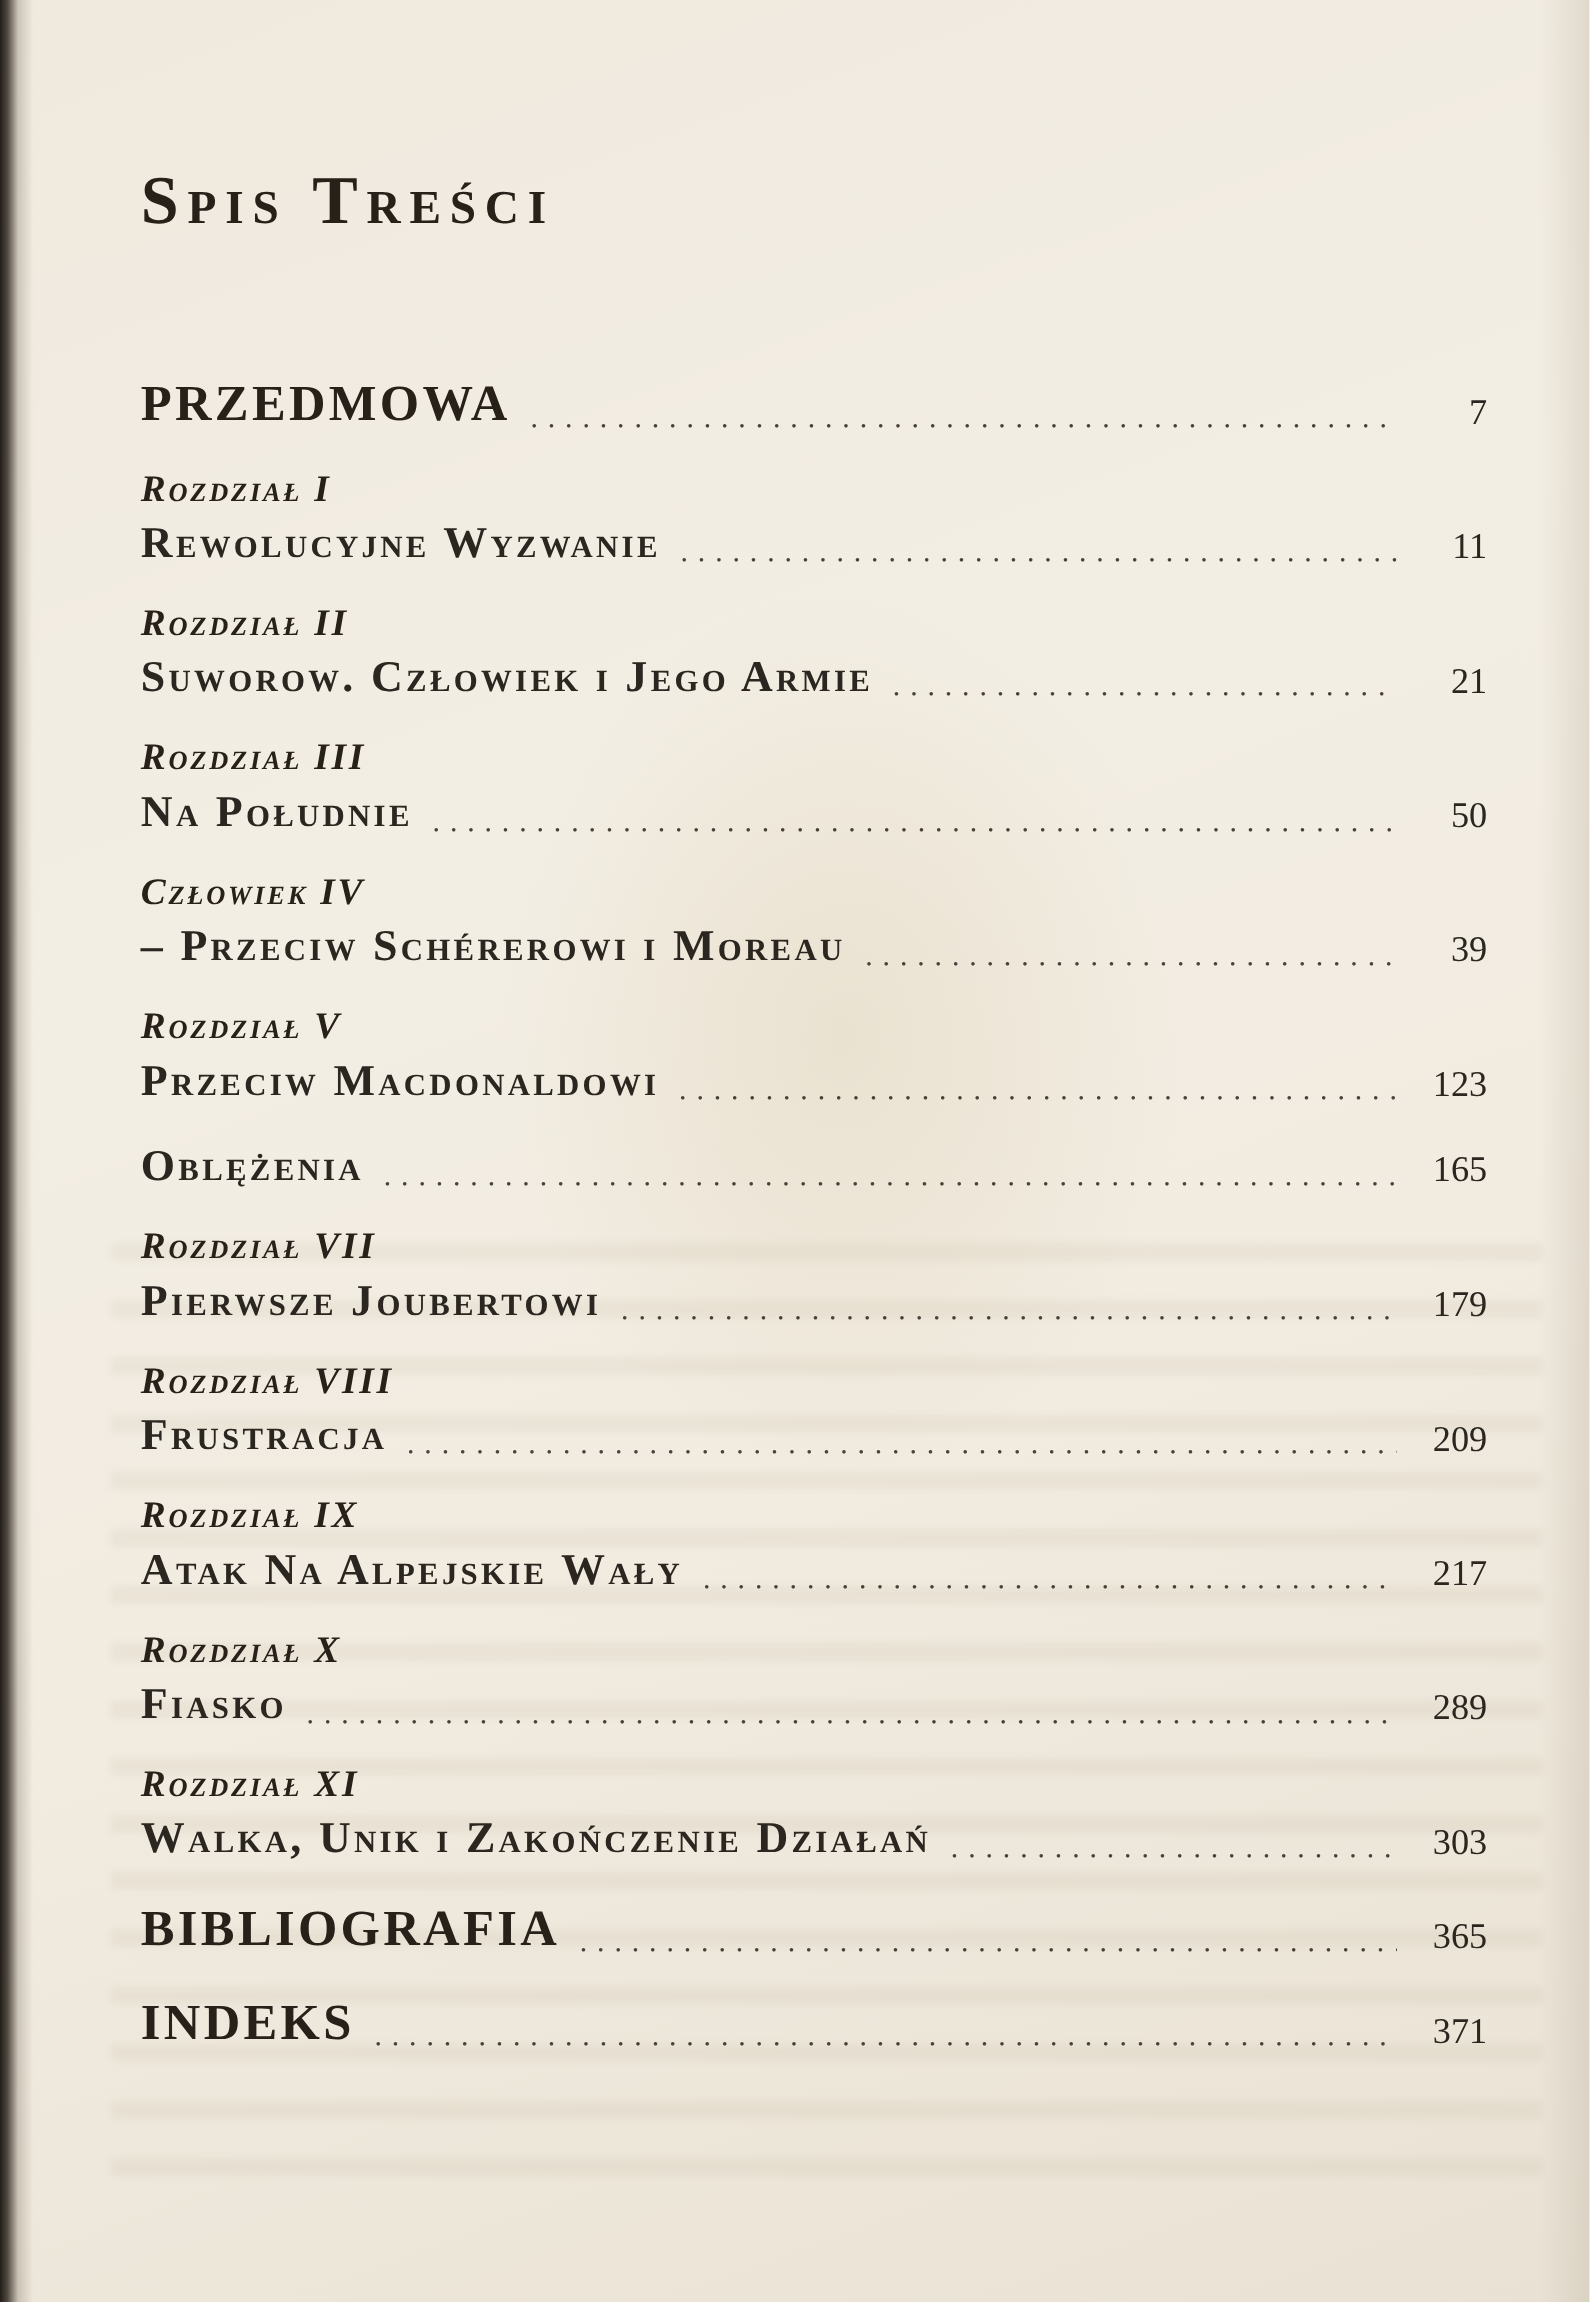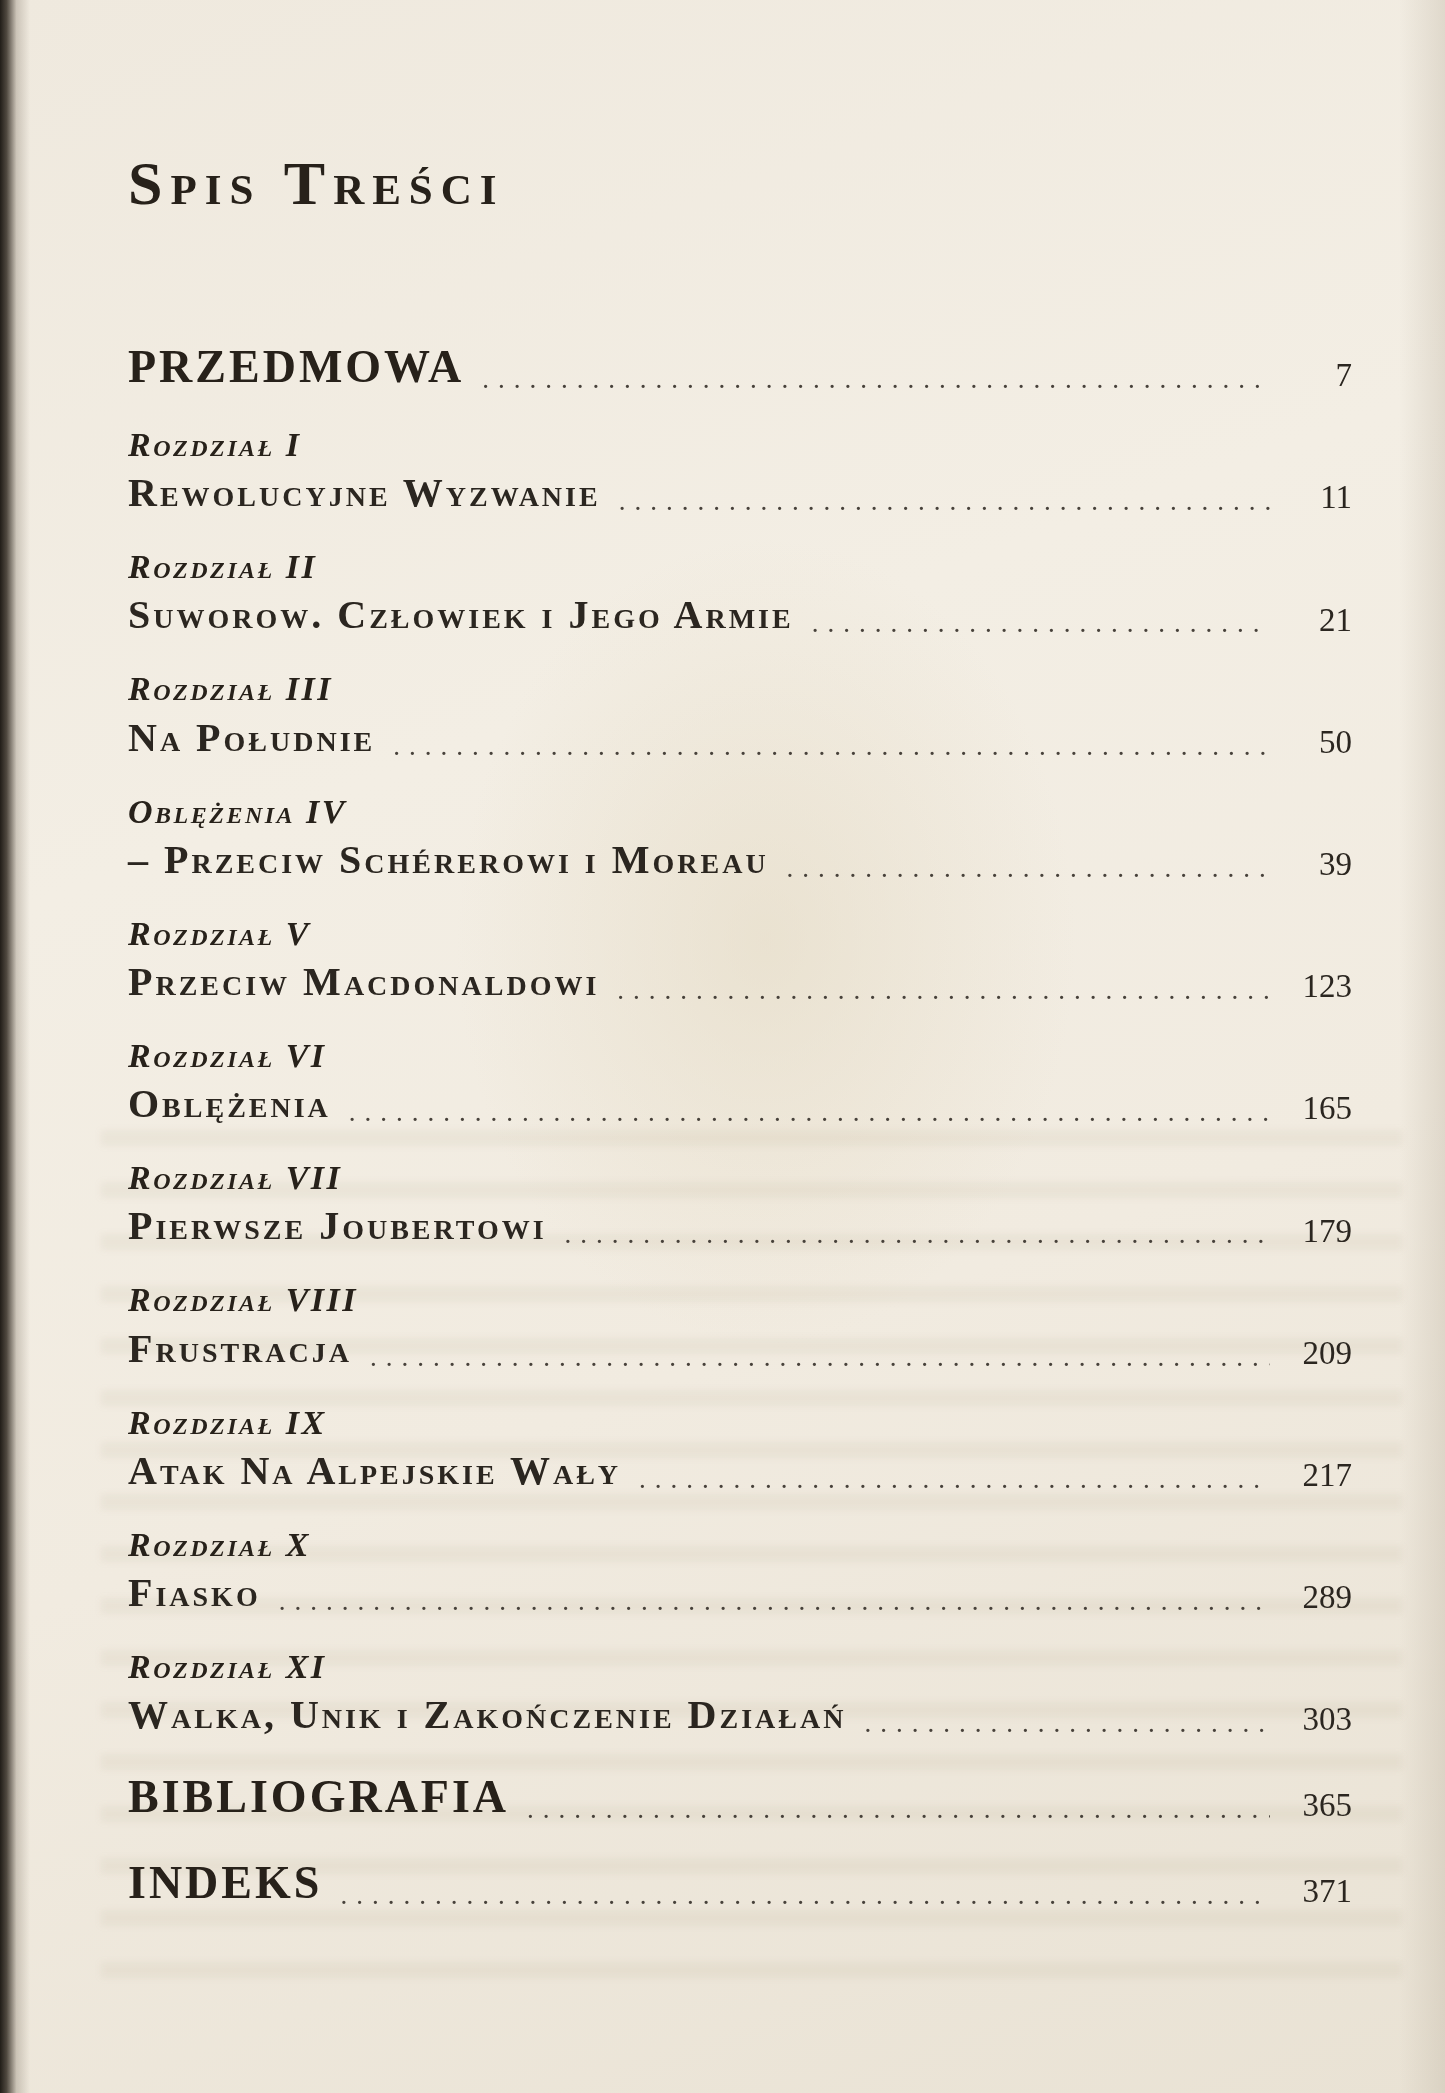--- a/index.html
+++ b/index.html
@@ -164,39 +164,38 @@
   <div class="entry chapter">
     <div class="chapter-heading">Rozdział III</div>
     <div class="line">
       <span class="chapter-title">Na Południe</span>
       <span class="leader"></span>
       <span class="page-num">50</span>
     </div>
   </div>
 
   <div class="entry chapter">
-    <div class="chapter-heading">Oblężenia IV</div>
+    <div class="chapter-heading">Człowiek IV</div>
     <div class="line">
       <span class="chapter-title">– Przeciw Schérerowi i Moreau</span>
       <span class="leader"></span>
       <span class="page-num">39</span>
     </div>
   </div>
 
   <div class="entry chapter">
     <div class="chapter-heading">Rozdział V</div>
     <div class="line">
       <span class="chapter-title">Przeciw Macdonaldowi</span>
       <span class="leader"></span>
       <span class="page-num">123</span>
     </div>
   </div>
 
   <div class="entry chapter">
-    <div class="chapter-heading">Rozdział VI</div>
     <div class="line">
       <span class="chapter-title">Oblężenia</span>
       <span class="leader"></span>
       <span class="page-num">165</span>
     </div>
   </div>
 
   <div class="entry chapter">
     <div class="chapter-heading">Rozdział VII</div>
     <div class="line">

